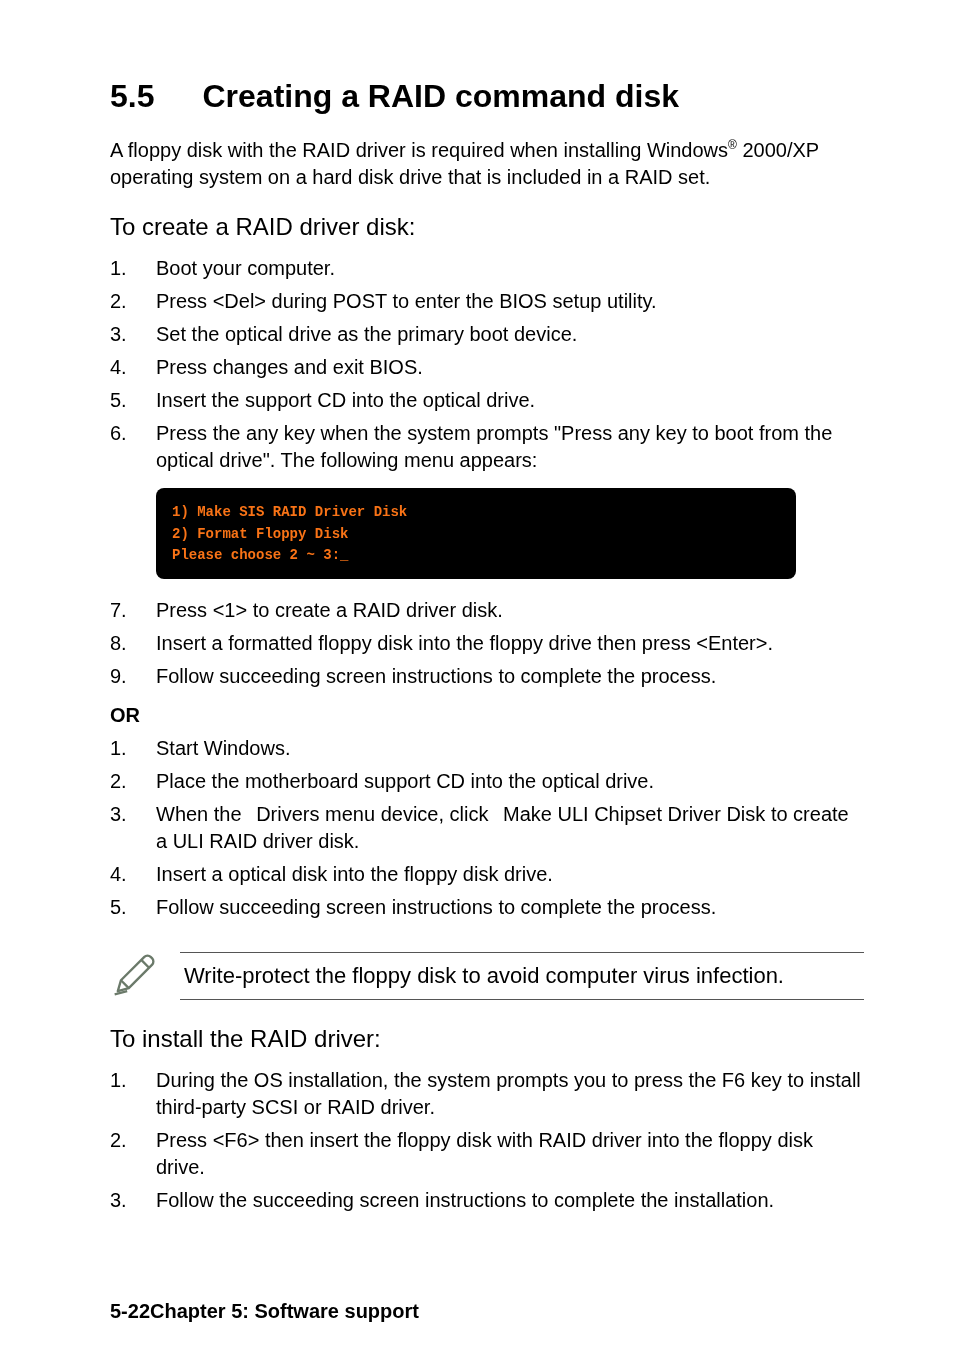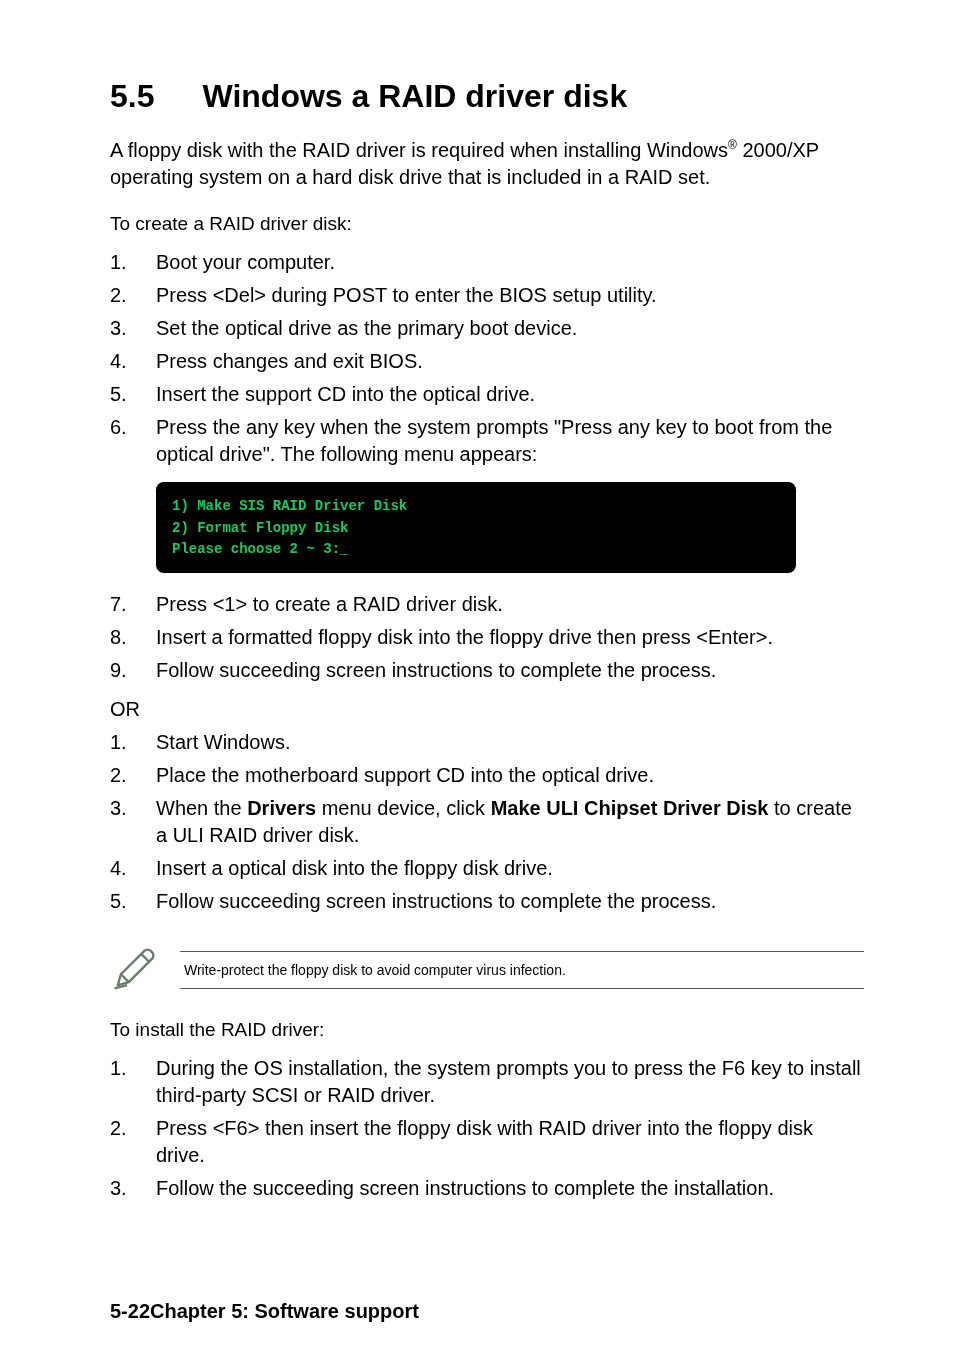--- a/index.html
+++ b/index.html
@@ -19,77 +19,77 @@
   }
   .content { flex: 1 1 auto; }
   h1.title {
     margin: 0 0 22px 0;
     font-size: 32px;
     font-weight: 700;
   }
   h1.title .num { display: inline-block; margin-right: 48px; }
   p.intro { font-size: 20px; margin: 0 0 22px 0; line-height: 1.35; }
   p.intro sup { font-size: 12px; }
-  p.lead { font-size: 19px; margin: 0 0 14px 0; }
+  p.lead { font-size: 24px; margin: 0 0 14px 0; }
   ol.steps {
     list-style: none;
     padding: 0; margin: 0 0 14px 0;
   }
   ol.steps > li {
     display: flex;
     font-size: 20px;
     line-height: 1.35;
     margin-bottom: 6px;
   }
   ol.steps > li .n { width: 46px; flex: 0 0 46px; }
   ol.steps > li .t { flex: 1 1 auto; }
   .codebox {
     margin: 10px 0 18px 46px;
     width: 640px;
     background: #000;
-    color: #22c55e;
+    color: #f97316;
     border-radius: 8px;
     padding: 14px 16px 12px 16px;
     font-family: "Courier New", monospace;
     font-size: 14px;
     font-weight: 700;
     line-height: 1.55;
   }
-  .or-line { font-size: 20px; margin: 2px 0 8px 0; }
+  .or-line { font-size: 20px; margin: 2px 0 8px 0; font-weight: bold; }
   .note {
     display: flex;
     align-items: center;
     gap: 20px;
     margin: 28px 0 22px 0;
   }
   .note .icon { width: 50px; flex: 0 0 50px; }
   .note .icon svg { width: 50px; height: 50px; }
   .note .text-wrap {
     flex: 1 1 auto;
     border-top: 1px solid #555;
     border-bottom: 1px solid #555;
     padding: 10px 4px;
-    font-size: 14px;
+    font-size: 22px;
   }
   .footer {
     display: flex;
     font-size: 20px;
     font-weight: 700;
     margin-top: 40px;
   }
-  b, strong { font-weight: 700; }
+  b, strong { font-weight: 400; margin-left: 9px; }
 </style>
 </head>
 <body>
 
 <div class="page">
 <div class="content">
 
   <h1 class="title">
-    <span class="num">5.5</span><span>Windows a RAID driver disk</span>
+    <span class="num">5.5</span><span>Creating a RAID command disk</span>
   </h1>
 
   <p class="intro">
     <span>A floppy disk with the RAID driver is required when installing Windows</span><sup>®</sup><span> 2000/XP operating system on a hard disk drive that is included in a RAID set.</span>
   </p>
 
   <p class="lead">To create a RAID driver disk:</p>
 
   <ol class="steps">
     <li>

